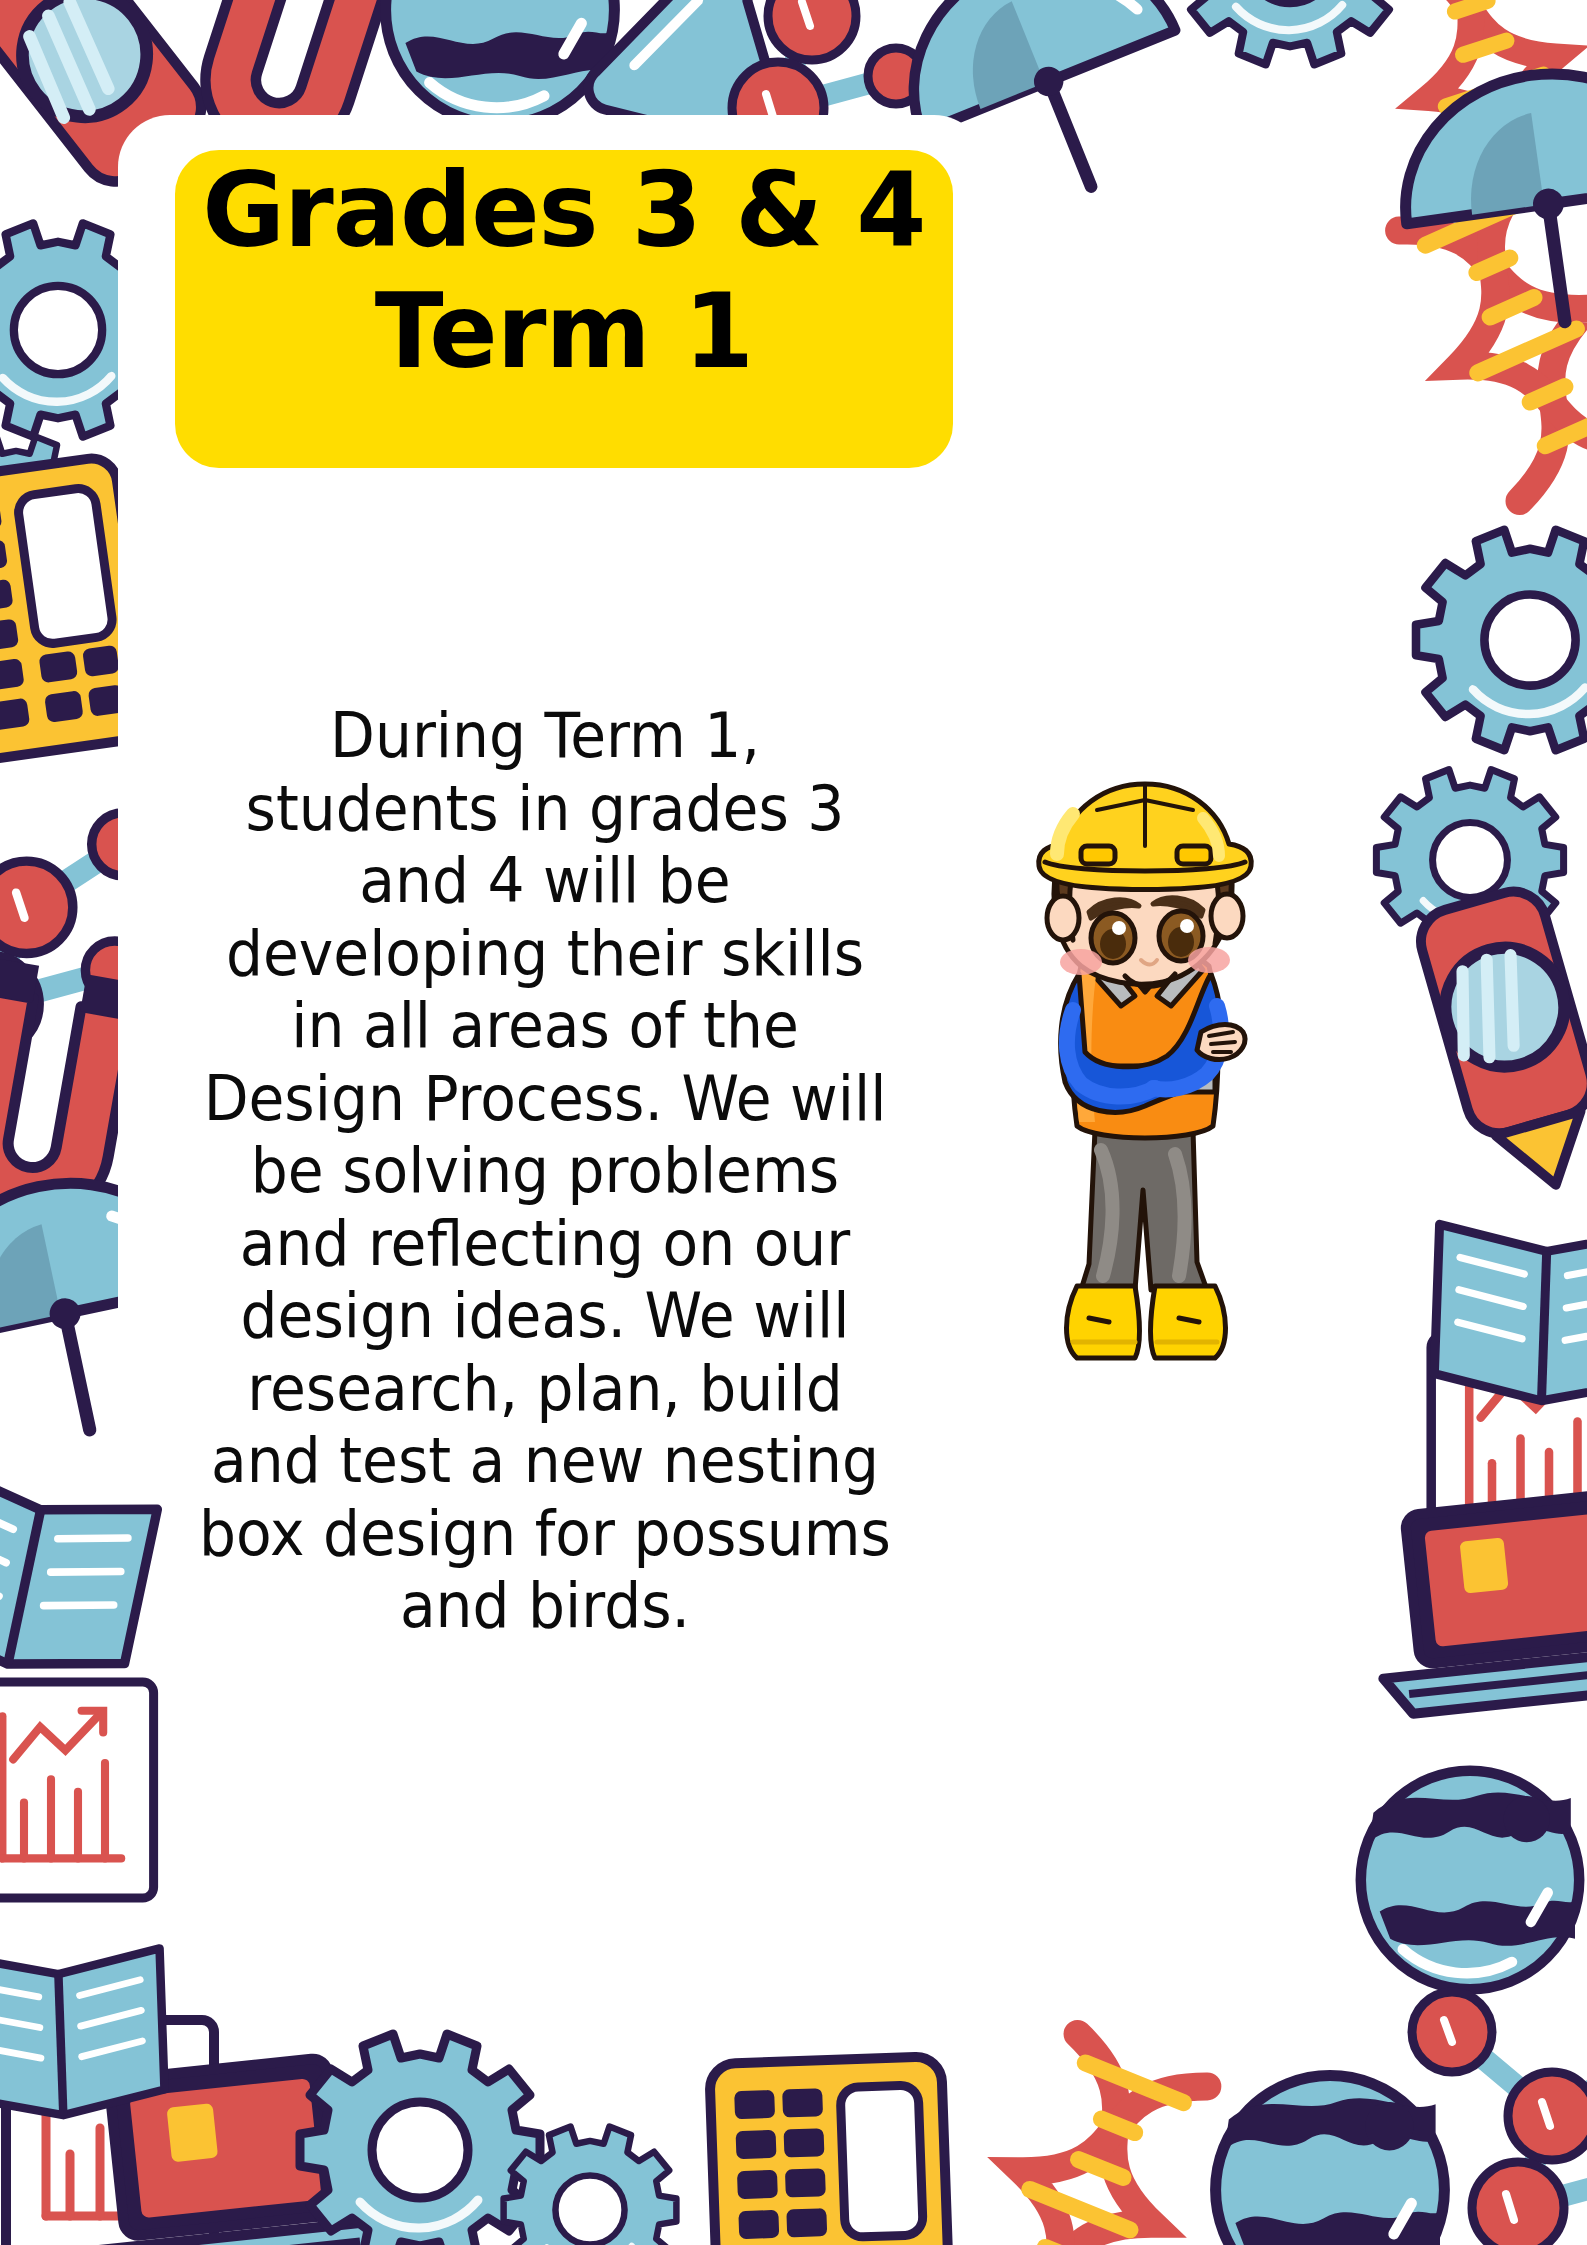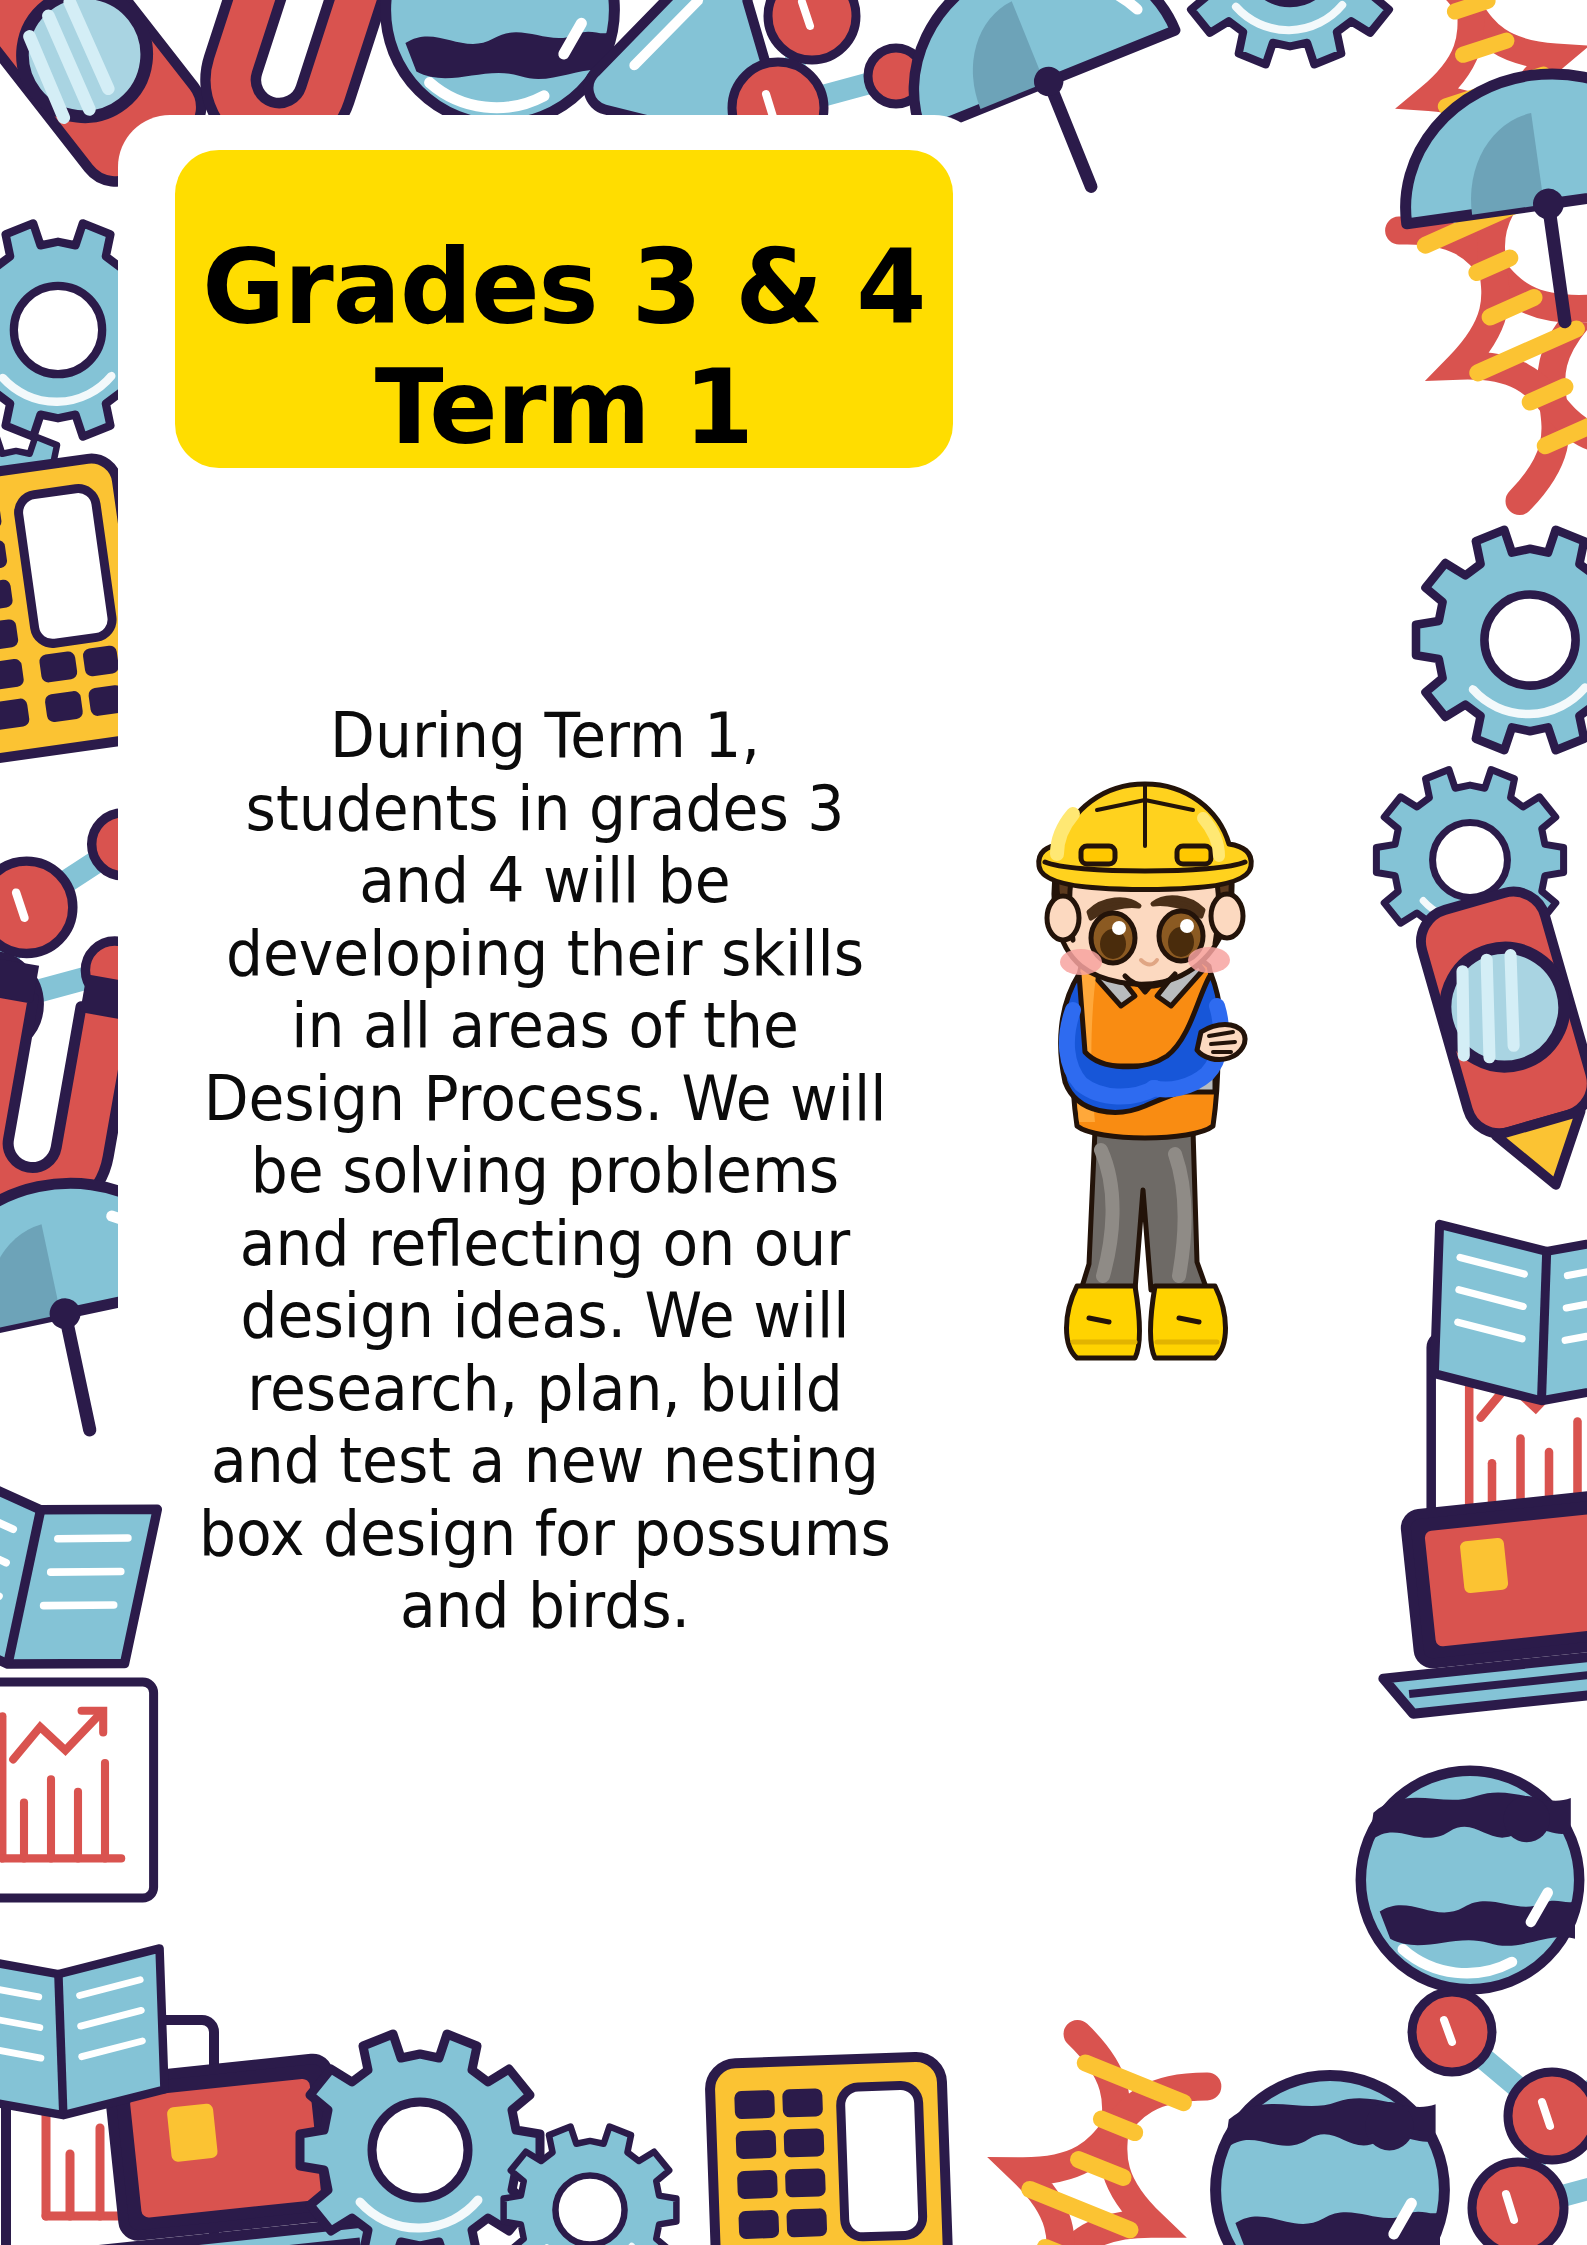--- a/index.html
+++ b/index.html
@@ -24,21 +24,21 @@
   }
 
   
   .banner{
     position:absolute;
     left:175px; top:150px;
     width:778px; height:318px;
     background:#FFDD00;
     border-radius:44px;
     z-index:7;
-    display:flex;align-items:flex-end;justify-content:center;
+    display:flex;align-items:flex-start;justify-content:center;
   }
   .banner-title{
     font-family:"DejaVu Sans", sans-serif;
     font-weight:700;
     font-size:104px;
     line-height:1.16;
     letter-spacing:-1px;
     color:#000000;
     text-align:center;
     white-space:pre-line;

